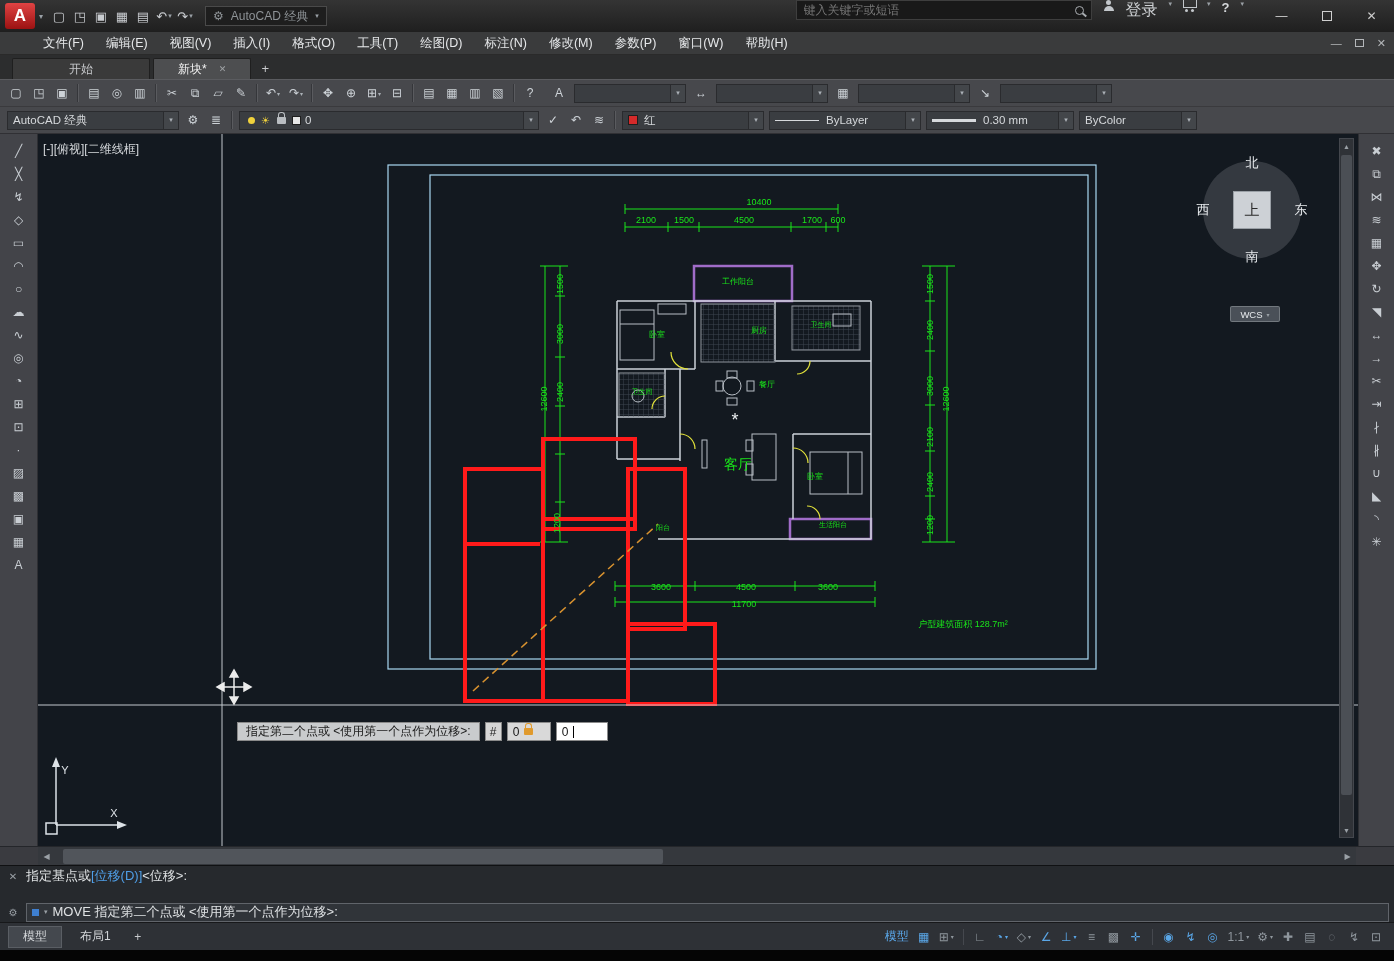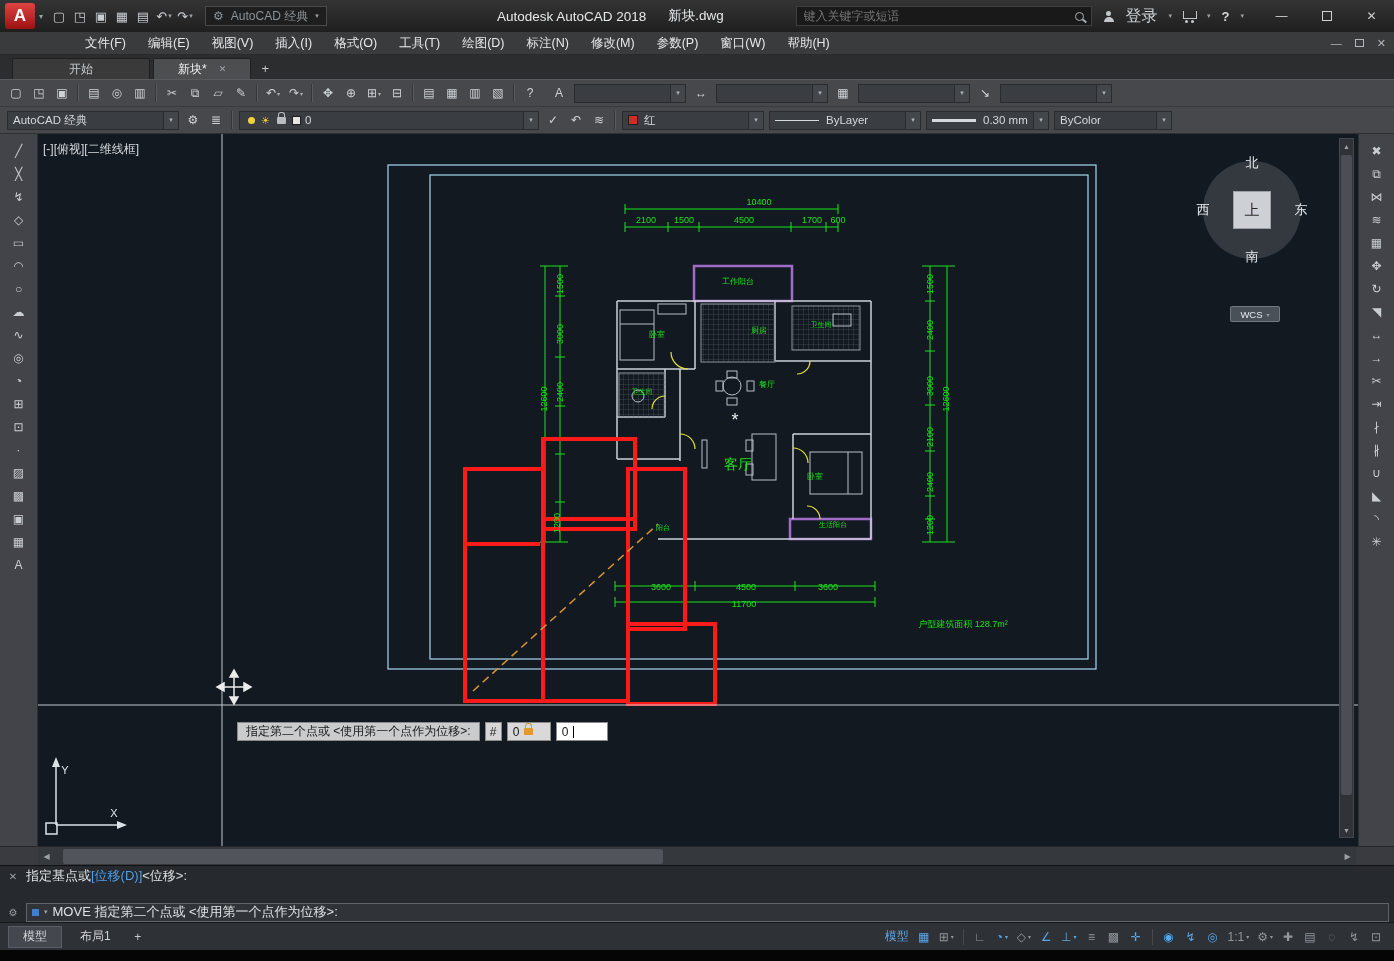--- a/index.html
+++ b/index.html
@@ -14,21 +14,21 @@
     border-radius:3px; color:#fff; font-weight:bold; font-size:17px; }
   .logo-caret { color:#9aa0a6; font-size:8px; margin-right:6px; }
   .qat { display:flex; align-items:center; gap:1px; }
   .qat-btn { height:22px; min-width:20px; padding:0 2px; display:flex; align-items:center; justify-content:center;
     color:#c9ccd0; font-size:13px; }
   .qat-btn .caret { font-size:7px; margin-left:1px; color:#9aa0a6; }
   .ws-combo { height:20px; background:#1e1e1e; border:1px solid #4a4a4a; color:#8e9397;
     padding:0 7px; font-size:12px; display:flex; align-items:center; gap:7px; margin-left:10px; }
   .tb-title { position:absolute; left:497px; top:0; height:32px; display:flex; align-items:center; gap:22px;
     color:#e6e8ea; font-size:13.5px; }
-  .tb-right { position:absolute; right:150px; top:0; height:32px; display:flex; align-items:center; gap:11px; }
+  .tb-right { position:absolute; right:150px; top:0; height:32px; display:flex; gap:11px; }
   .search-box { width:296px; height:20px; background:#191919; border:1px solid #3e3e3e;
     display:flex; align-items:center; padding:0 7px; }
   .search-input { flex:1; background:transparent; border:none; outline:none; color:#9a9da1; font-size:12px;
     font-family:"Liberation Sans", sans-serif; }
   .mag-icon { width:9px; height:9px; border:1.6px solid #a9adb1; border-radius:50%; position:relative; }
   .mag-icon::after { content:""; position:absolute; width:5px; height:1.6px; background:#a9adb1;
     right:-4px; bottom:-2px; transform:rotate(40deg); }
   .person-icon { position:relative; width:12px; height:11px; display:inline-block; }
   .person-icon::before { content:""; position:absolute; left:3.5px; top:0; width:5px; height:5px;
     border-radius:50%; background:#c3c7cb; }
@@ -41,21 +41,21 @@
     border:1.3px solid #c3c7cb; border-top:none; }
   .cart-icon::after { content:""; position:absolute; left:2px; bottom:-1px; width:3px; height:3px;
     border-radius:50%; background:#c3c7cb; box-shadow:6px 0 0 #c3c7cb; }
   .help-q { color:#d6d9dc; font-weight:bold; font-size:13px; }
   .win-controls { position:absolute; right:0; top:0; height:32px; display:flex; }
   .win-btn { width:45px; height:32px; display:flex; align-items:center; justify-content:center;
     color:#cfcfcf; font-size:12px; }
   .restore-box { width:10px; height:10px; border:1.3px solid #cfcfcf; display:inline-block; }
 
   
-  .menubar { height:23px; background:#3a3b3c; display:flex; align-items:center; padding-left:74px;
+  .menubar { height:23px; background:#3a3b3c; display:flex; align-items:center; padding-left:32px;
     position:relative; border-bottom:1px solid #2a2a2a; }
   .menu-item { padding:0 11px; color:#e6e8ea; font-size:12.5px; height:23px; display:flex; align-items:center; }
   .doc-controls { position:absolute; right:8px; display:flex; gap:13px; align-items:center; color:#b4b7ba; font-size:11px; }
   .doc-box { width:9px; height:8px; border:1.2px solid #b4b7ba; display:inline-block; }
 
   
   .tabrow { height:24px; background:#2c2d2e; display:flex; align-items:flex-end; padding-left:12px; }
   .ftab { height:21px; background:#3a3a3a; color:#c8cacd; font-size:12px; display:flex; align-items:center;
     gap:12px; border:1px solid #1f1f1f; border-bottom:none; margin-right:3px; border-radius:2px 2px 0 0; padding:0 24px; }
   .ftab.start { padding:0 56px; }
@@ -70,21 +70,21 @@
   .tbtn { width:22px; height:21px; display:flex; align-items:center; justify-content:center;
     color:#cdd2d7; font-size:12px; border-radius:2px; }
   .tbtn .caret { font-size:6px; margin-left:1px; color:#aab0b6; }
   .tsep { width:2px; height:18px; margin:0 3px; border-left:1px solid #35363a; border-right:1px solid #5a5b5f; }
   .combo { height:19px; background:#3a3d41; border:1px solid #2a2b2e; display:flex; align-items:center;
     color:#d6d9dc; font-size:11.5px; padding-left:5px; margin:0 2px; }
   .combo .cv { flex:1; white-space:nowrap; overflow:hidden; }
   .combo .drop { width:15px; height:100%; border-left:1px solid #2a2b2e; background:#43464a;
     display:flex; align-items:center; justify-content:center; color:#aab0b6; font-size:7px; }
   .w-style { width:112px; } .w-ws { width:172px; } .w-layer { width:300px; }
-  .w-color { width:142px; } .w-lt { width:152px; } .w-lw { width:123px; } .w-ps { width:118px; }
+  .w-color { width:142px; } .w-lt { width:152px; } .w-lw { width:148px; } .w-ps { width:118px; }
   .chip { width:10px; height:10px; background:#d42a2a; border:1px solid #1e1e1e; margin-right:6px; }
   .chip.white { background:#e6e6e6; width:9px; height:9px; margin:0 4px 0 2px; }
   .bulb { width:7px; height:7px; border-radius:50%; background:#f0d23c; margin:0 3px; }
   .sun { color:#f0d23c; font-size:10px; margin:0 3px; }
   .lock-icon { position:relative; display:inline-block; width:9px; height:7px; background:currentColor;
     border-radius:1px; color:#e09a2d; }
   .lock-icon::before { content:""; position:absolute; left:1px; top:-5px; width:5px; height:5px;
     border:1.5px solid currentColor; border-bottom:none; border-radius:3px 3px 0 0; background:transparent; }
   .lock-gray { color:#b9bdc1; margin:0 4px; }
   .ltline { width:44px; border-top:1px solid #d6d9dc; margin-right:7px; }
@@ -210,24 +210,20 @@
       </span>
       <span class="qat-btn">
         <span>↷</span>
         <span class="caret">▾</span>
       </span>
     </div>
   <div class="ws-combo">
     <span>⚙</span>
     <span>AutoCAD 经典</span>
     <span class="sm-caret">▾</span>
-  </div>
-  <div class="tb-title">
-    <span>Autodesk AutoCAD 2018</span>
-    <span>新块.dwg</span>
   </div>
   <div class="tb-right">
     <div class="search-box">
       <input class="search-input" placeholder="键入关键字或短语" style="">
       <span class="mag-icon"></span>
     </div>
     <span class="person-icon"></span>
     <span class="signin-label">登录</span>
     <span class="sm-caret">▾</span>
     <span class="cart-icon"></span>

